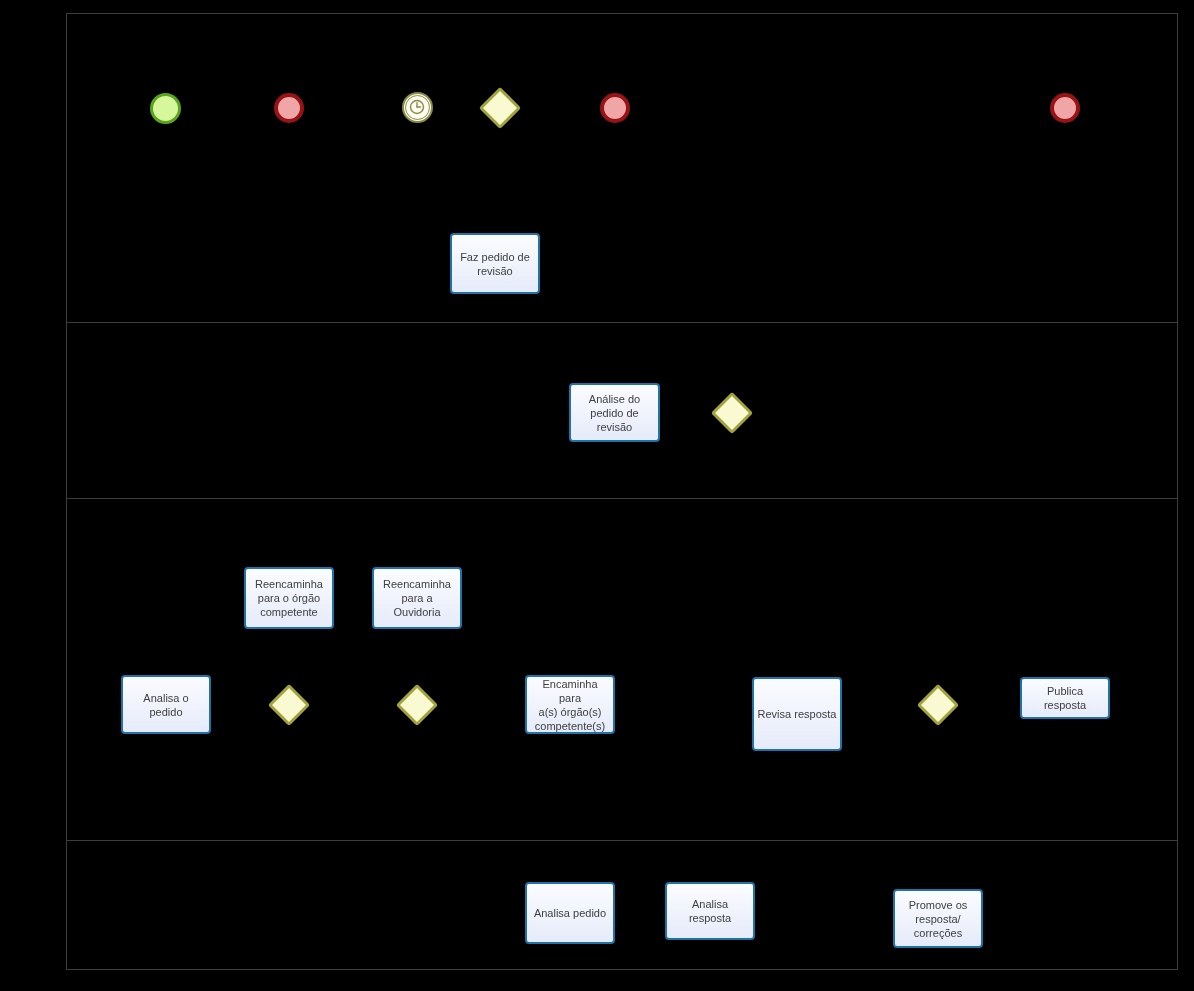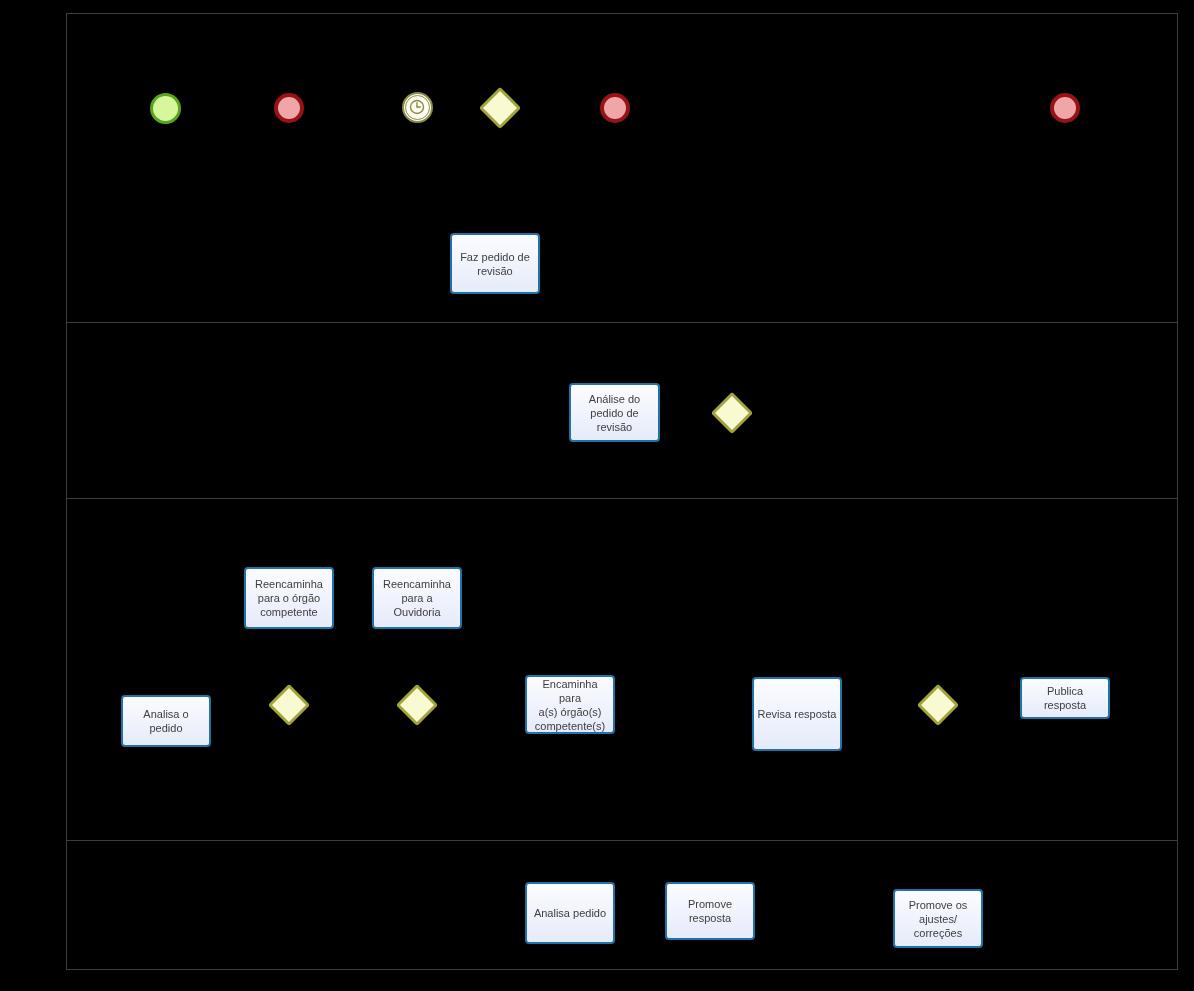--- a/index.html
+++ b/index.html
@@ -116,42 +116,42 @@
       <div class="node gateway" style="left: 717px; top: 398px;"></div>
       <div class="node task" style="left: 244px; top: 567px; width: 90px; height: 62px;">
         <span class="task-label">Reencaminha
 para o órgão
 competente</span>
       </div>
       <div class="node task" style="left: 372px; top: 567px; width: 90px; height: 62px;">
         <span class="task-label">Reencaminha
 para a Ouvidoria</span>
       </div>
-      <div class="node task" style="left: 121px; top: 675px; width: 90px; height: 52px; margin-top: 20px;">
+      <div class="node task" style="left: 121px; top: 675px; width: 90px; height: 59px;">
         <span class="task-label">Analisa o pedido</span>
       </div>
       <div class="node gateway" style="left: 274px; top: 690px;"></div>
       <div class="node gateway" style="left: 402px; top: 690px;"></div>
       <div class="node task" style="left: 525px; top: 675px; width: 90px; height: 59px;">
         <span class="task-label">Encaminha para
 a(s) órgão(s)
 competente(s)</span>
       </div>
       <div class="node task" style="left: 752px; top: 677px; width: 90px; height: 74px;">
         <span class="task-label">Revisa resposta</span>
       </div>
       <div class="node gateway" style="left: 923px; top: 690px;"></div>
       <div class="node task" style="left: 1020px; top: 677px; width: 90px; height: 42px;">
         <span class="task-label">Publica resposta</span>
       </div>
       <div class="node task" style="left: 525px; top: 882px; width: 90px; height: 62px;">
         <span class="task-label">Analisa pedido</span>
       </div>
       <div class="node task" style="left: 665px; top: 882px; width: 90px; height: 58px;">
-        <span class="task-label">Promove resposta</span>
+        <span class="task-label">Analisa resposta</span>
       </div>
       <div class="node task" style="left: 893px; top: 889px; width: 90px; height: 59px;">
         <span class="task-label">Promove os
-ajustes/
+resposta/
 correções</span>
       </div>
     </div>
 </div>
 
 </body></html>

